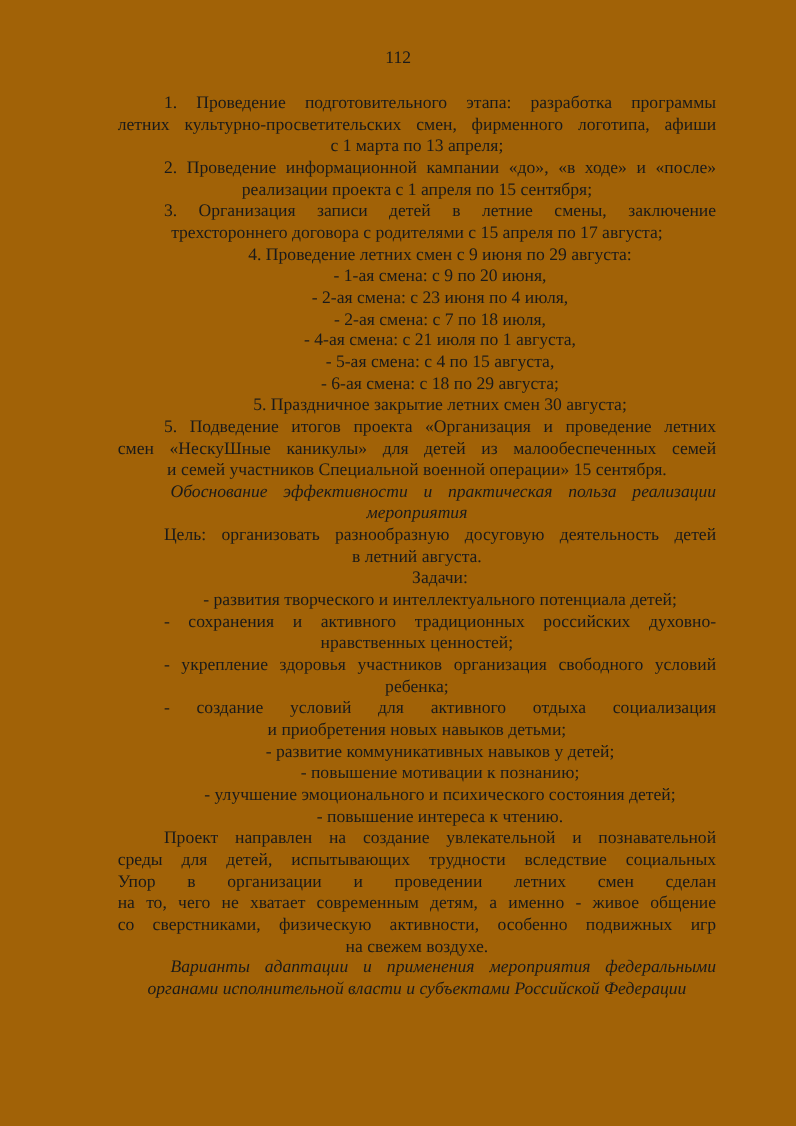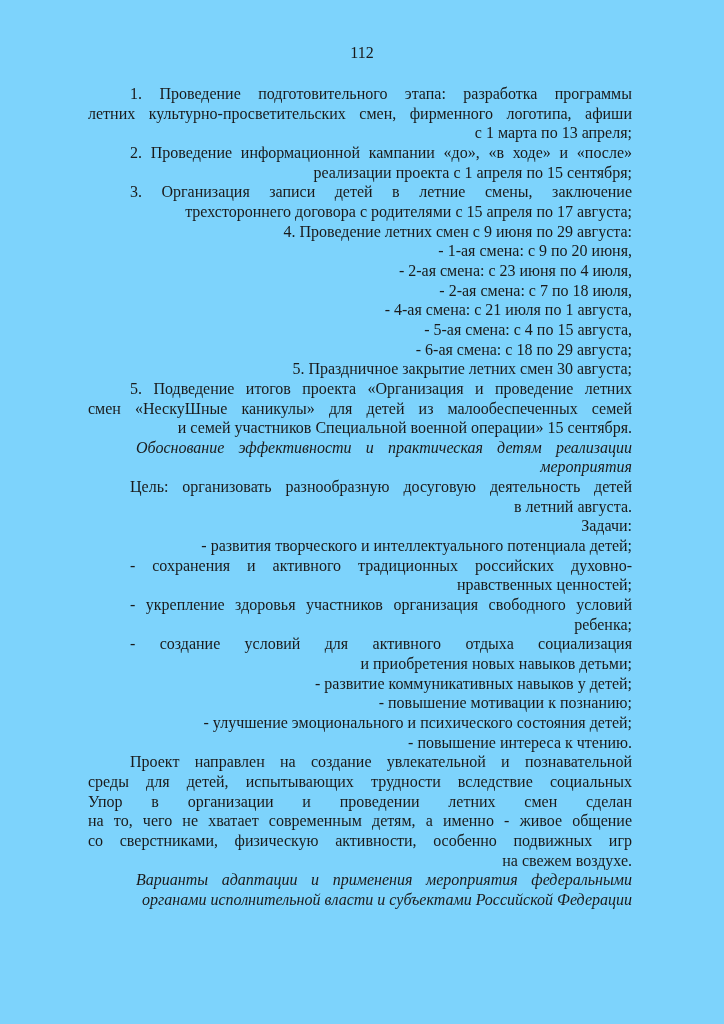--- a/index.html
+++ b/index.html
@@ -1,40 +1,40 @@
 <!DOCTYPE html>
 <html><head>
 <meta charset="utf-8">
 <style>
   html,body{margin:0;padding:0;background:#ffffff;}
   .page{
     position:relative;
     width:724px;height:1024px;
-    background:#7dd3fc;
+    background:#a16207;
     color:#1a1a1a;
     font-family:"Liberation Serif","DejaVu Serif",serif;
     font-size:16px;
     overflow:hidden;
   }
   .pagenum{
     position:absolute;
     top:43px;left:0;right:0;
     text-align:center;
     line-height:19px;
   }
   .content{
     position:absolute;
-    left:88px;top:84px;
+    left:107px;top:84px;
     width:544px;
   }
   .para{margin:0;padding:0;}
   .ln{
     display:block;
     line-height:19.65px;
-    text-align:right;
+    text-align:center;
   }
   .ind{text-indent:42px;}
   .j{text-align:justify;text-align-last:justify;}
   .it{font-style:italic;}
   .it .ind{text-indent:48px;}
 </style>
 </head>
 <body>
 
 <div class="page">
@@ -91,21 +91,21 @@
       <div class="ln ind">5. Праздничное закрытие летних смен 30 августа;</div>
     </div>
 
     <div class="para">
       <div class="ln ind j">5. Подведение итогов проекта «Организация и проведение летних</div>
       <div class="ln j">смен «НескуШные каникулы» для детей из малообеспеченных семей</div>
       <div class="ln">и семей участников Специальной военной операции» 15 сентября.</div>
     </div>
 
     <div class="para it">
-      <div class="ln ind j">Обоснование эффективности и практическая детям реализации</div>
+      <div class="ln ind j">Обоснование эффективности и практическая польза реализации</div>
       <div class="ln">мероприятия</div>
     </div>
 
     <div class="para">
       <div class="ln ind j">Цель: организовать разнообразную досуговую деятельность детей</div>
       <div class="ln">в летний августа.</div>
     </div>
 
     <div class="para">
       <div class="ln ind">Задачи:</div>

